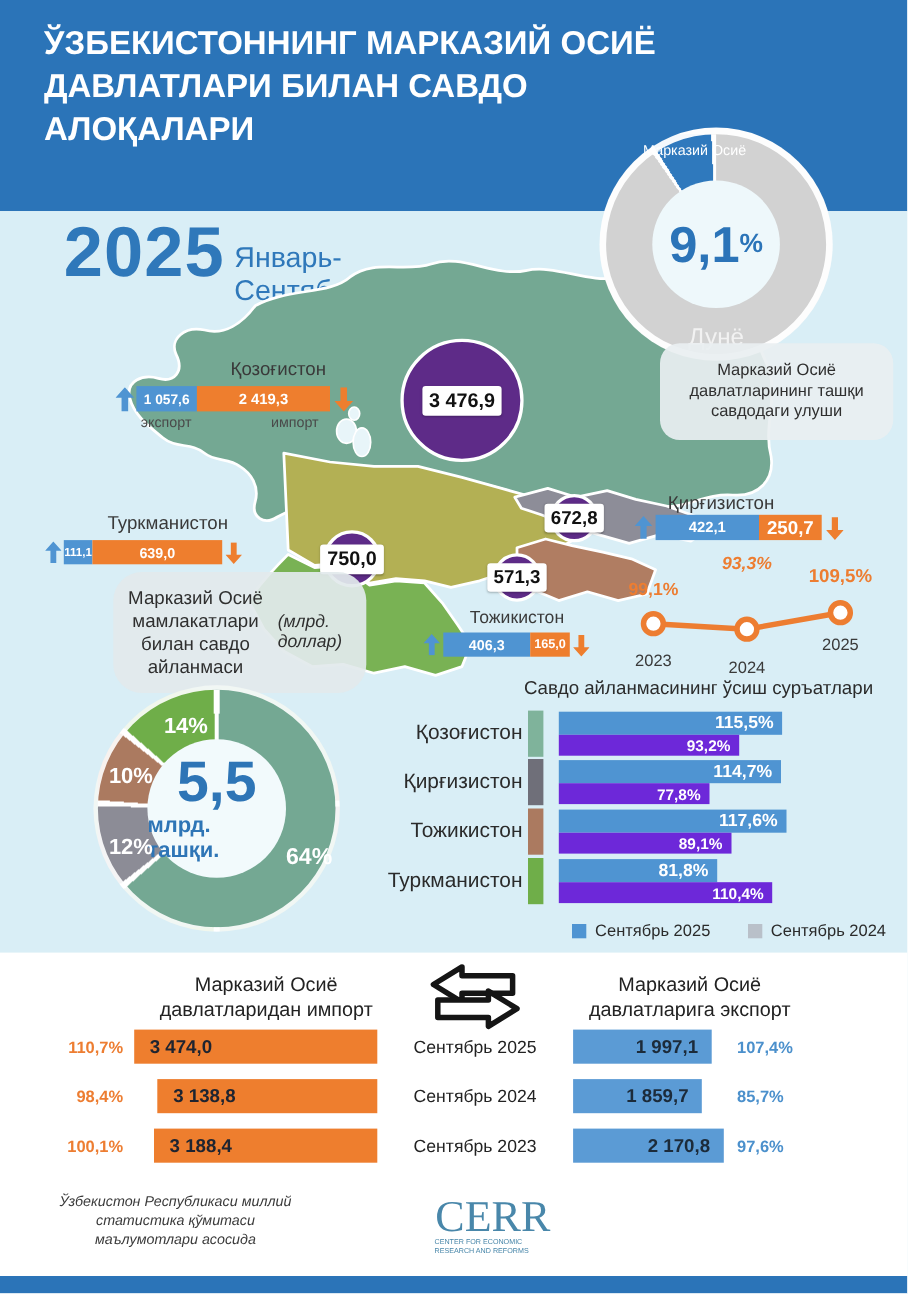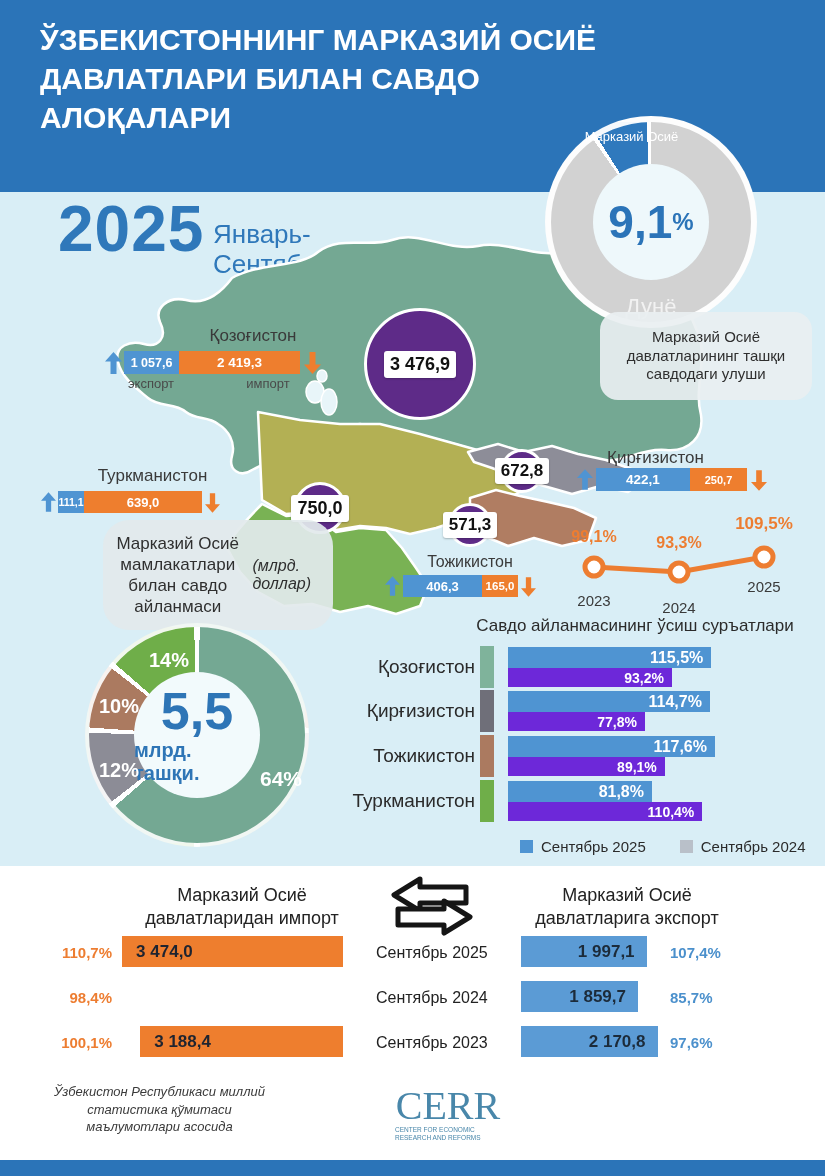--- a/index.html
+++ b/index.html
@@ -106,21 +106,21 @@
     </g>
   </svg>
 
   <svg class="abs" style="left:560px;top:530px;width:230px;height:60px;" viewBox="0 0 230 60">
     <polyline points="34,37 119,42 204,27" fill="none" stroke="#ed7d31" stroke-width="5"></polyline>
     <circle cx="34" cy="37" r="9" fill="#ffffff" stroke="#ed7d31" stroke-width="5"></circle>
     <circle cx="119" cy="42" r="9" fill="#ffffff" stroke="#ed7d31" stroke-width="5"></circle>
     <circle cx="204" cy="27" r="9" fill="#ffffff" stroke="#ed7d31" stroke-width="5"></circle>
   </svg>
   <div class="abs lc-pct" style="left:564px;top:528px;width:60px;">99,1%</div>
-  <div class="abs lc-pct" style="left:649px;top:534px;width:60px;">93,3%</div>
+  <div class="abs lc-pct" style="left:649px;top:504px;width:60px;font-style:italic;">93,3%</div>
   <div class="abs lc-pct" style="left:729px;top:514px;width:70px;font-size:17px;">109,5%</div>
   <div class="abs lc-year" style="left:574px;top:592px;width:40px;">2023</div>
   <div class="abs lc-year" style="left:659px;top:599px;width:40px;">2024</div>
   <div class="abs lc-year" style="left:744px;top:578px;width:40px;">2025</div>
 
   <div class="abs donut-share">
     <div class="hole">
       <span class="share-val">9,1</span>
         <span class="share-unit">%</span>
     </div>
@@ -167,21 +167,21 @@
     <div class="pbox" style="font-size:18px;">750,0</div>
   </div>
 
   <div class="abs cname" style="left:598px;top:448px;width:115px;">Қирғизистон</div>
   <svg class="abs" style="left:577px;top:469px;" width="16" height="21" viewBox="0 0 17 22">
       <path fill="#4f94d2" d="M8.5,0 L17,9.5 L11.5,9.5 L11.5,22 L5.5,22 L5.5,9.5 L0,9.5 Z"></path>
     </svg>
   <div class="abs tradebar tb-blue" style="left:596px;top:468px;width:94px;font-size:13.5px;">
       <span>422,1</span>
     </div>
-  <div class="abs tradebar tb-orange" style="left:690px;top:468px;width:57px;font-size:11px;justify-content:center;">
+  <div class="abs tradebar tb-orange" style="left:690px;top:468px;width:57px;font-size:17px;justify-content:center;">
       <span>250,7</span>
     </div>
   <svg class="abs" style="left:751px;top:470px;" width="16" height="21" viewBox="0 0 17 22">
       <path fill="#ee7e2e" d="M8.5,22 L0,12.5 L5.5,12.5 L5.5,0 L11.5,0 L11.5,12.5 L17,12.5 Z"></path>
     </svg>
   <div class="abs pcircle" style="left:500px;top:449px;width:44px;height:44px;">
     <div class="pbox" style="font-size:17px;">672,8</div>
   </div>
 
   <div class="abs cname" style="left:415px;top:553px;width:110px;font-size:16px;">Тожикистон</div>
@@ -266,20 +266,23 @@
       </div>
   </div>
 
   <div class="abs sec-title" style="left:128px;top:884px;width:228px;">Марказий Осиё давлатларидан импорт</div>
   <div class="ipct" style="left:37px;top:944px;">110,7%</div>
   <div class="ipct" style="left:37px;top:989px;">98,4%</div>
   <div class="ipct" style="left:37px;top:1034px;">100,1%</div>
   <div class="ibar" style="right: 482px; top: 936px; width: 220.9px;">
       <span>3 474,0</span>
     </div>
+  <div class="ibar" style="right: 482px; top: 981px; width: 199.6px;">
+      <span>3 138,8</span>
+    </div>
   <div class="ibar" style="right: 482px; top: 1026px; width: 202.8px;">
       <span>3 188,4</span>
     </div>
 
   <svg class="abs" style="left:388px;top:874px;" width="86" height="64" viewBox="0 0 86 64">
     <path d="M78,13 L32,13 L32,5 L6,21 L32,37 L32,29 L78,29 Z" fill="#ffffff" stroke="#151515" stroke-width="5" stroke-linejoin="round"></path>
     <path d="M10,35 L56,35 L56,27 L82,43 L56,59 L56,51 L10,51 Z" fill="#ffffff" stroke="#151515" stroke-width="5" stroke-linejoin="round"></path>
   </svg>
   <div class="month" style="left:376px;top:944px;">Сентябрь 2025</div>
   <div class="month" style="left:376px;top:989px;">Сентябрь 2024</div>

